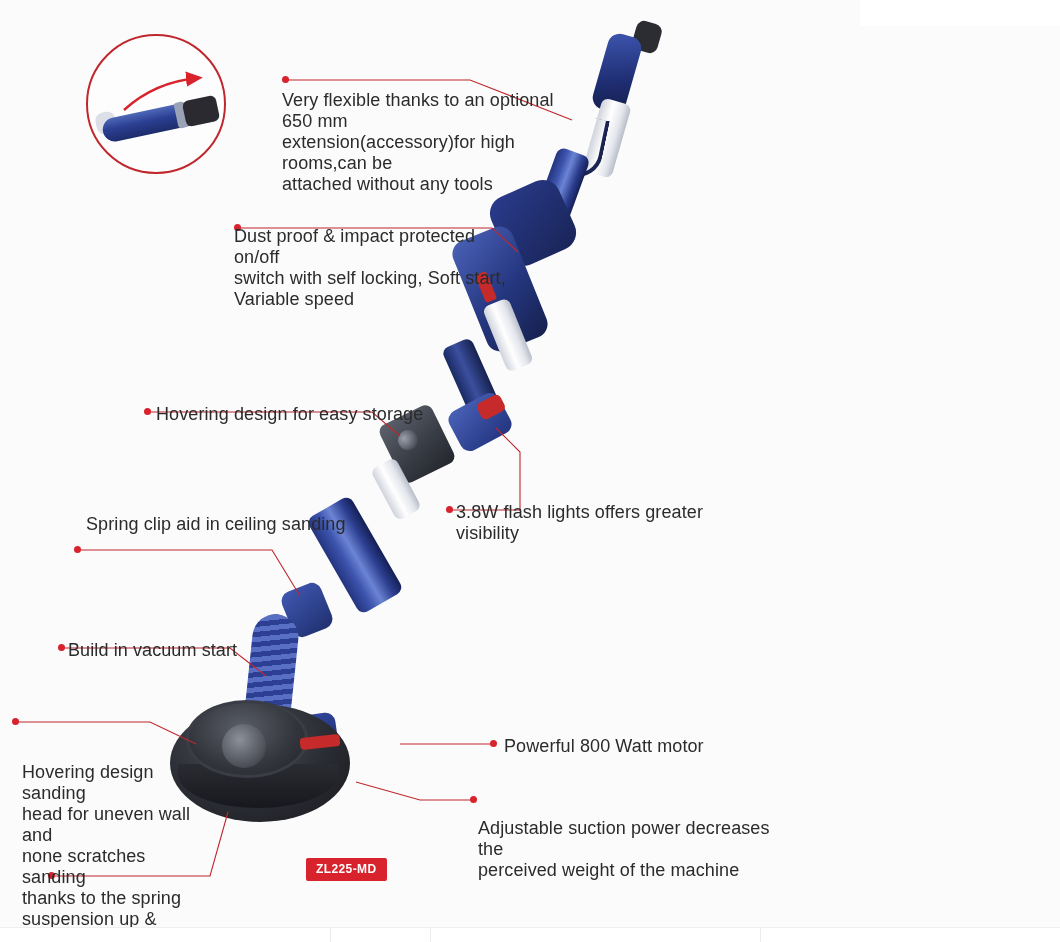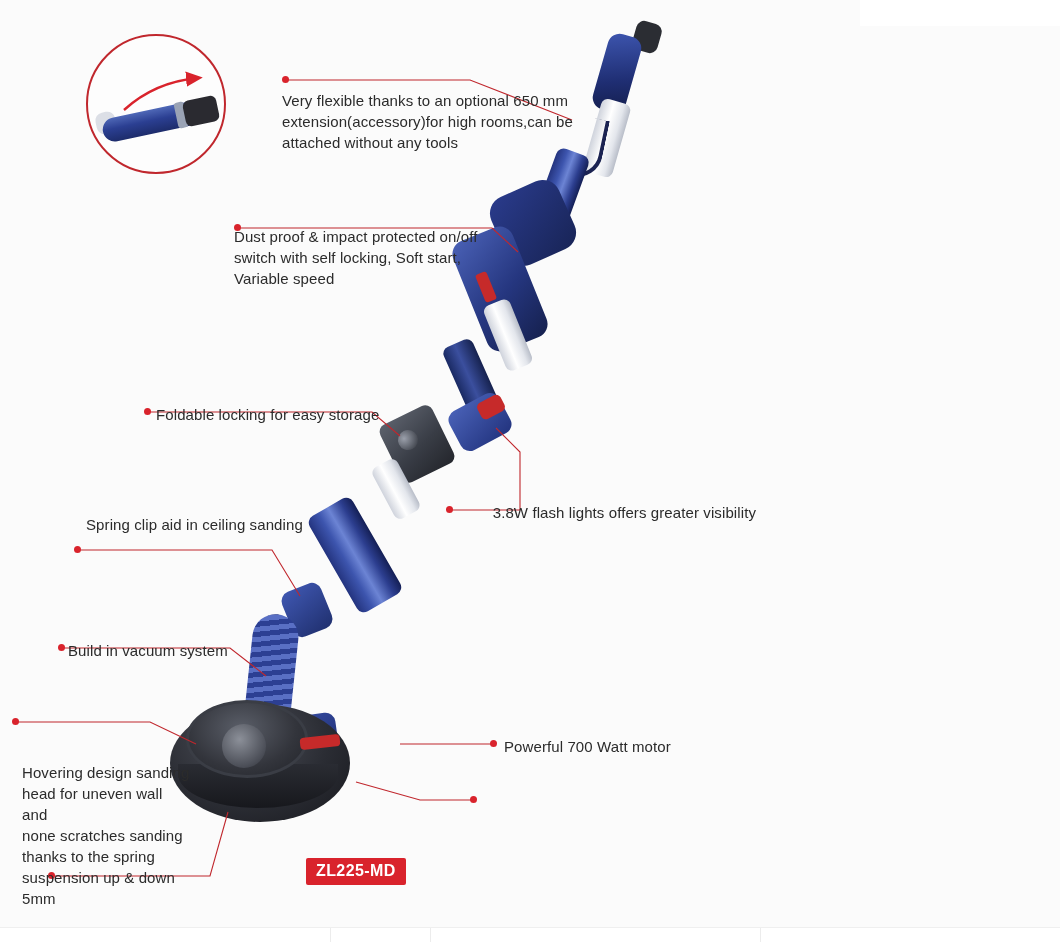--- a/index.html
+++ b/index.html
@@ -37,21 +37,21 @@
     position: absolute;
     top: 0;
     height: 14px;
     border-left: 1px solid #ececec;
   }
 
   
   .callout {
     position: absolute;
     color: #2b2b2b;
-    font-size: 15px;
+    font-size: 18px;
     line-height: 21px;
     letter-spacing: .1px;
     white-space: pre-line;
   }
   .dot {
     position: absolute;
     width: 7px;
     height: 7px;
     border-radius: 50%;
     background: #d9232c;
@@ -119,21 +119,21 @@
     transform: rotate(-12deg);
   }
 
   
   .badge {
     position: absolute;
     left: 306px;
     top: 858px;
     background: #d9232c;
     color: #ffffff;
-    font-size: 16px;
+    font-size: 12px;
     font-weight: bold;
     letter-spacing: .4px;
     padding: 4px 10px 5px;
     border-radius: 2px;
   }
 
   
   .machine { position: absolute; left: 0; top: 0; width: 1060px; height: 942px; }
   .part { position: absolute; }
 
@@ -413,38 +413,40 @@
   <div class="dot" style="left:470px; top:796px;"></div>
 
   <div class="callout" style="left:282px; top:90px; width:300px;">Very flexible thanks to an optional 650 mm
 extension(accessory)for high rooms,can be
 attached without any tools</div>
 
   <div class="callout" style="left:234px; top:226px; width:280px;">Dust proof &amp; impact protected on/off
 switch with self locking, Soft start,
 Variable speed</div>
 
-  <div class="callout" style="left:156px; top:404px; width:280px;">Foldable locking for easy storage</div>
-
-  <div class="callout" style="left:456px; top:502px; width:300px;text-align:right;">3.8W flash lights offers greater visibility</div>
+  <div class="callout" style="left:156px; top:404px; width:280px;">Hovering design for easy storage</div>
+
+  <div class="callout" style="left:456px; top:502px; width:300px;">3.8W flash lights offers greater visibility</div>
 
   <div class="callout" style="left:86px; top:514px; width:260px;">Spring clip aid in ceiling sanding</div>
 
-  <div class="callout" style="left:68px; top:640px; width:220px;">Build in vacuum system</div>
+  <div class="callout" style="left:68px; top:640px; width:220px;">Build in vacuum start</div>
 
   <div class="callout" style="left:22px; top:726px; width:170px;margin-top:36px;">Hovering design sanding
 head for uneven wall and
 none scratches sanding
 thanks to the spring
 suspension up &amp; down
 5mm</div>
 
 
-  <div class="callout" style="left:504px; top:736px; width:260px;">Powerful 700 Watt motor</div>
-
+  <div class="callout" style="left:504px; top:736px; width:260px;">Powerful 800 Watt motor</div>
+
+  <div class="callout" style="left:478px; top:818px; width:300px;">Adjustable suction power decreases the
+perceived weight of the machine</div>
 
   <div class="badge">ZL225-MD</div>
 
   <div class="bottom-strip">
     <div class="seg" style="left:330px;"></div>
     <div class="seg" style="left:430px;"></div>
     <div class="seg" style="left:760px;"></div>
   </div>
 
 </div>

